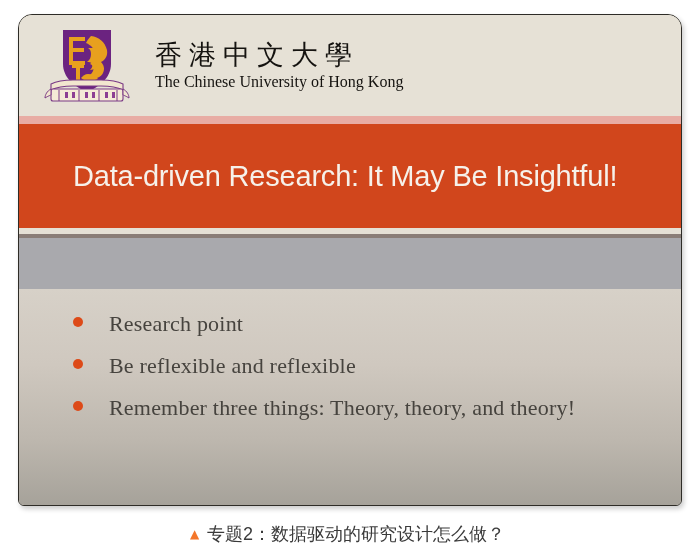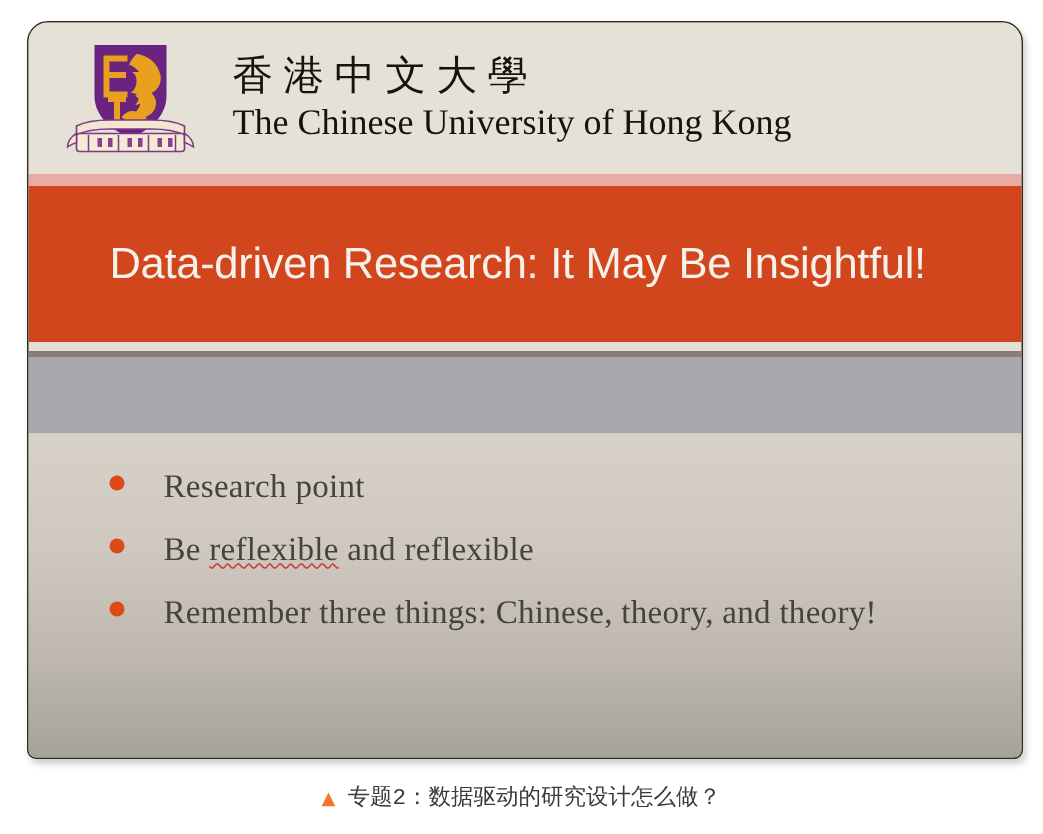--- a/index.html
+++ b/index.html
@@ -56,21 +56,21 @@
   }
   #uni-name-zh {
     font-family: "DejaVu Serif", "Liberation Serif", serif;
     font-size: 27px;
     letter-spacing: 7px;
     color: #151310;
     white-space: nowrap;
   }
   #uni-name-en {
     font-family: "Liberation Serif", "DejaVu Serif", serif;
-    font-size: 24px;
+    font-size: 16px;
     color: #151310;
     margin-top: 6px;
     white-space: nowrap;
     letter-spacing: 0px;
   }
 
   
   #salmon-strip {
     position: absolute;
     left: 0; top: 101px;
@@ -146,21 +146,20 @@
   }
   .bullet-text {
     font-family: "Liberation Serif", "DejaVu Serif", serif;
     font-size: 22px;
     color: #46433e;
     white-space: nowrap;
     letter-spacing: 0.2px;
   }
   .misspelled {
     position: relative;
-    text-decoration: underline;
     text-decoration-color: #cf3b3b;
     text-decoration-style: wavy;
     text-decoration-thickness: 1px;
     text-underline-offset: 2px;
   }
 
   
   #footer {
     position: absolute;
     left: 0;
@@ -171,22 +170,22 @@
     justify-content: center;
     gap: 8px;
   }
   #footer-triangle {
     color: #f4762a;
     font-size: 12px;
     line-height: 1;
     font-family: "DejaVu Sans", sans-serif;
   }
   #footer-text {
-    font-family: Liberation Mono, monospace;
-    font-size: 15px;
+    font-family: Liberation Sans, sans-serif;
+    font-size: 18px;
     color: #3a3a3a;
     white-space: nowrap;
   }
 </style>
 </head>
 <body>
 
 <div id="slide">
 
   <div id="header">
@@ -258,21 +257,21 @@
         <span class="bullet-text">Research point</span>
       </li>
 
       <li>
         <span class="bullet-dot"></span>
         <span class="bullet-text"><span>Be </span><span class="misspelled">reflexible</span><span> and reflexible</span></span>
       </li>
 
       <li>
         <span class="bullet-dot"></span>
-        <span class="bullet-text">Remember three things: Chinese, theory, and theory!</span>
+        <span class="bullet-text">Remember three things: Theory, theory, and theory!</span>
       </li>
 
     </ul>
   </div>
 
 </div>
 
 <div id="footer">
   <span id="footer-triangle">▲</span>
   <span id="footer-text">专题2：数据驱动的研究设计怎么做？</span>

